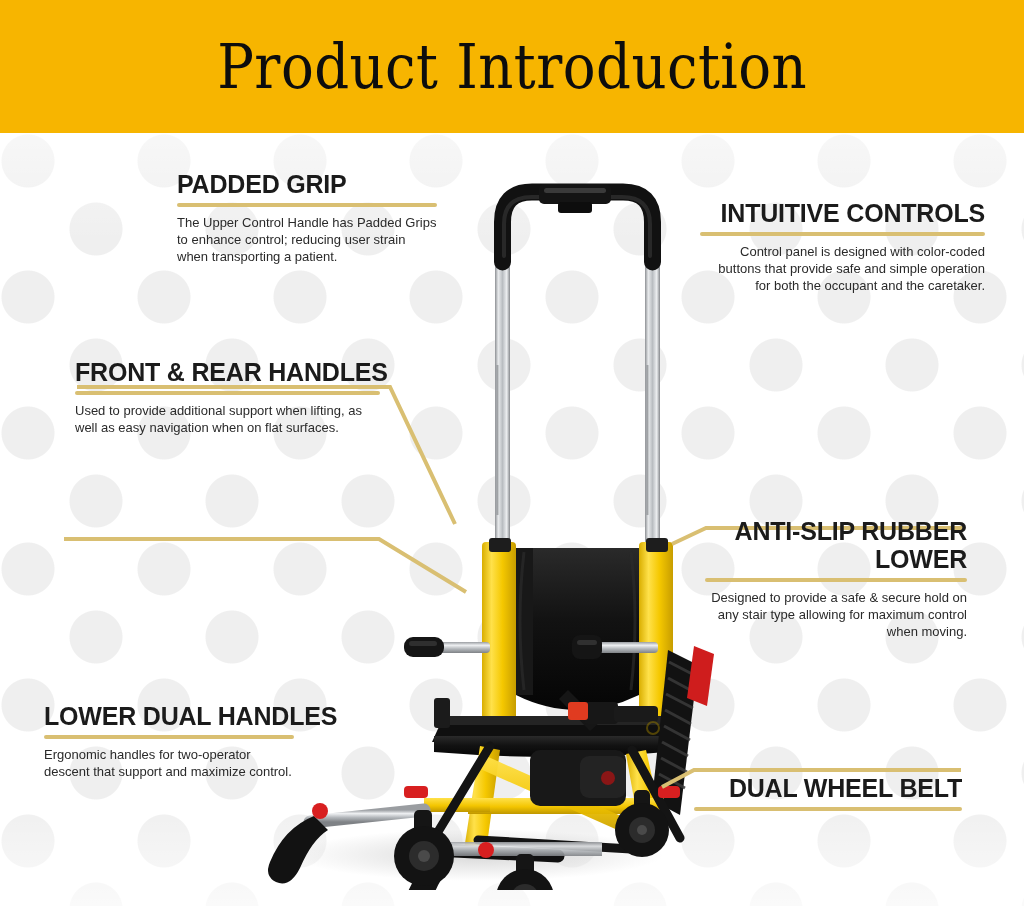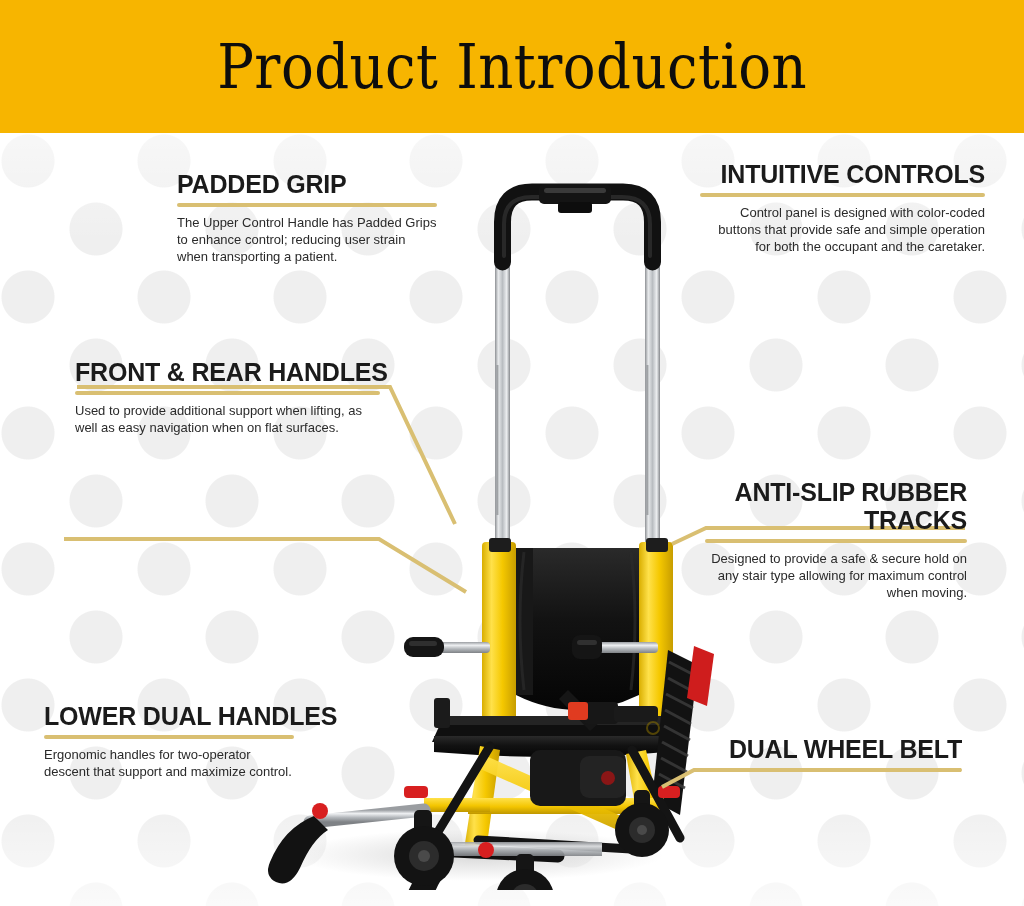--- a/index.html
+++ b/index.html
@@ -62,21 +62,21 @@
   .rule{
     height:4px;background:#d9bf72;border-radius:2px;margin-top:5px;margin-bottom:7px;
   }
   .callout p{
     margin:0;
     font-size:13px;
     line-height:1.32;
     color:#2a2a2a;
     font-weight:400;
   }
-  .align-right{text-align:right;}
+  .align-right{text-align:right;margin-top:39px;}
   .align-left{text-align:left;}
 
   
   .leaders{position:absolute;left:0;top:0;width:1024px;height:906px;pointer-events:none;}
 
   
   .product{
     position:absolute;left:228px;top:150px;width:500px;height:740px;
   }
 </style>
@@ -295,21 +295,21 @@
   </div>
 
   <div class="callout align-left" style="left:75px;top:358px;width:305px;">
     <h3>FRONT &amp; REAR HANDLES</h3>
     <div class="rule"></div>
     <p>Used to provide additional support when lifting, as well as easy navigation when on flat surfaces.</p>
   </div>
 
 
   <div class="callout align-right" style="left:705px;top:478px;width:262px;">
-    <h3 class="two-line">ANTI-SLIP RUBBER TRACKS</h3>
+    <h3 class="two-line">ANTI-SLIP RUBBER LOWER</h3>
     <div class="rule"></div>
     <p>Designed to provide a safe &amp; secure hold on any stair type allowing for maximum control when moving.</p>
   </div>
 
   <div class="callout align-left" style="left:44px;top:702px;width:250px;">
     <h3>LOWER DUAL HANDLES</h3>
     <div class="rule"></div>
     <p>Ergonomic handles for two-operator descent that support and maximize control.</p>
   </div>
 

